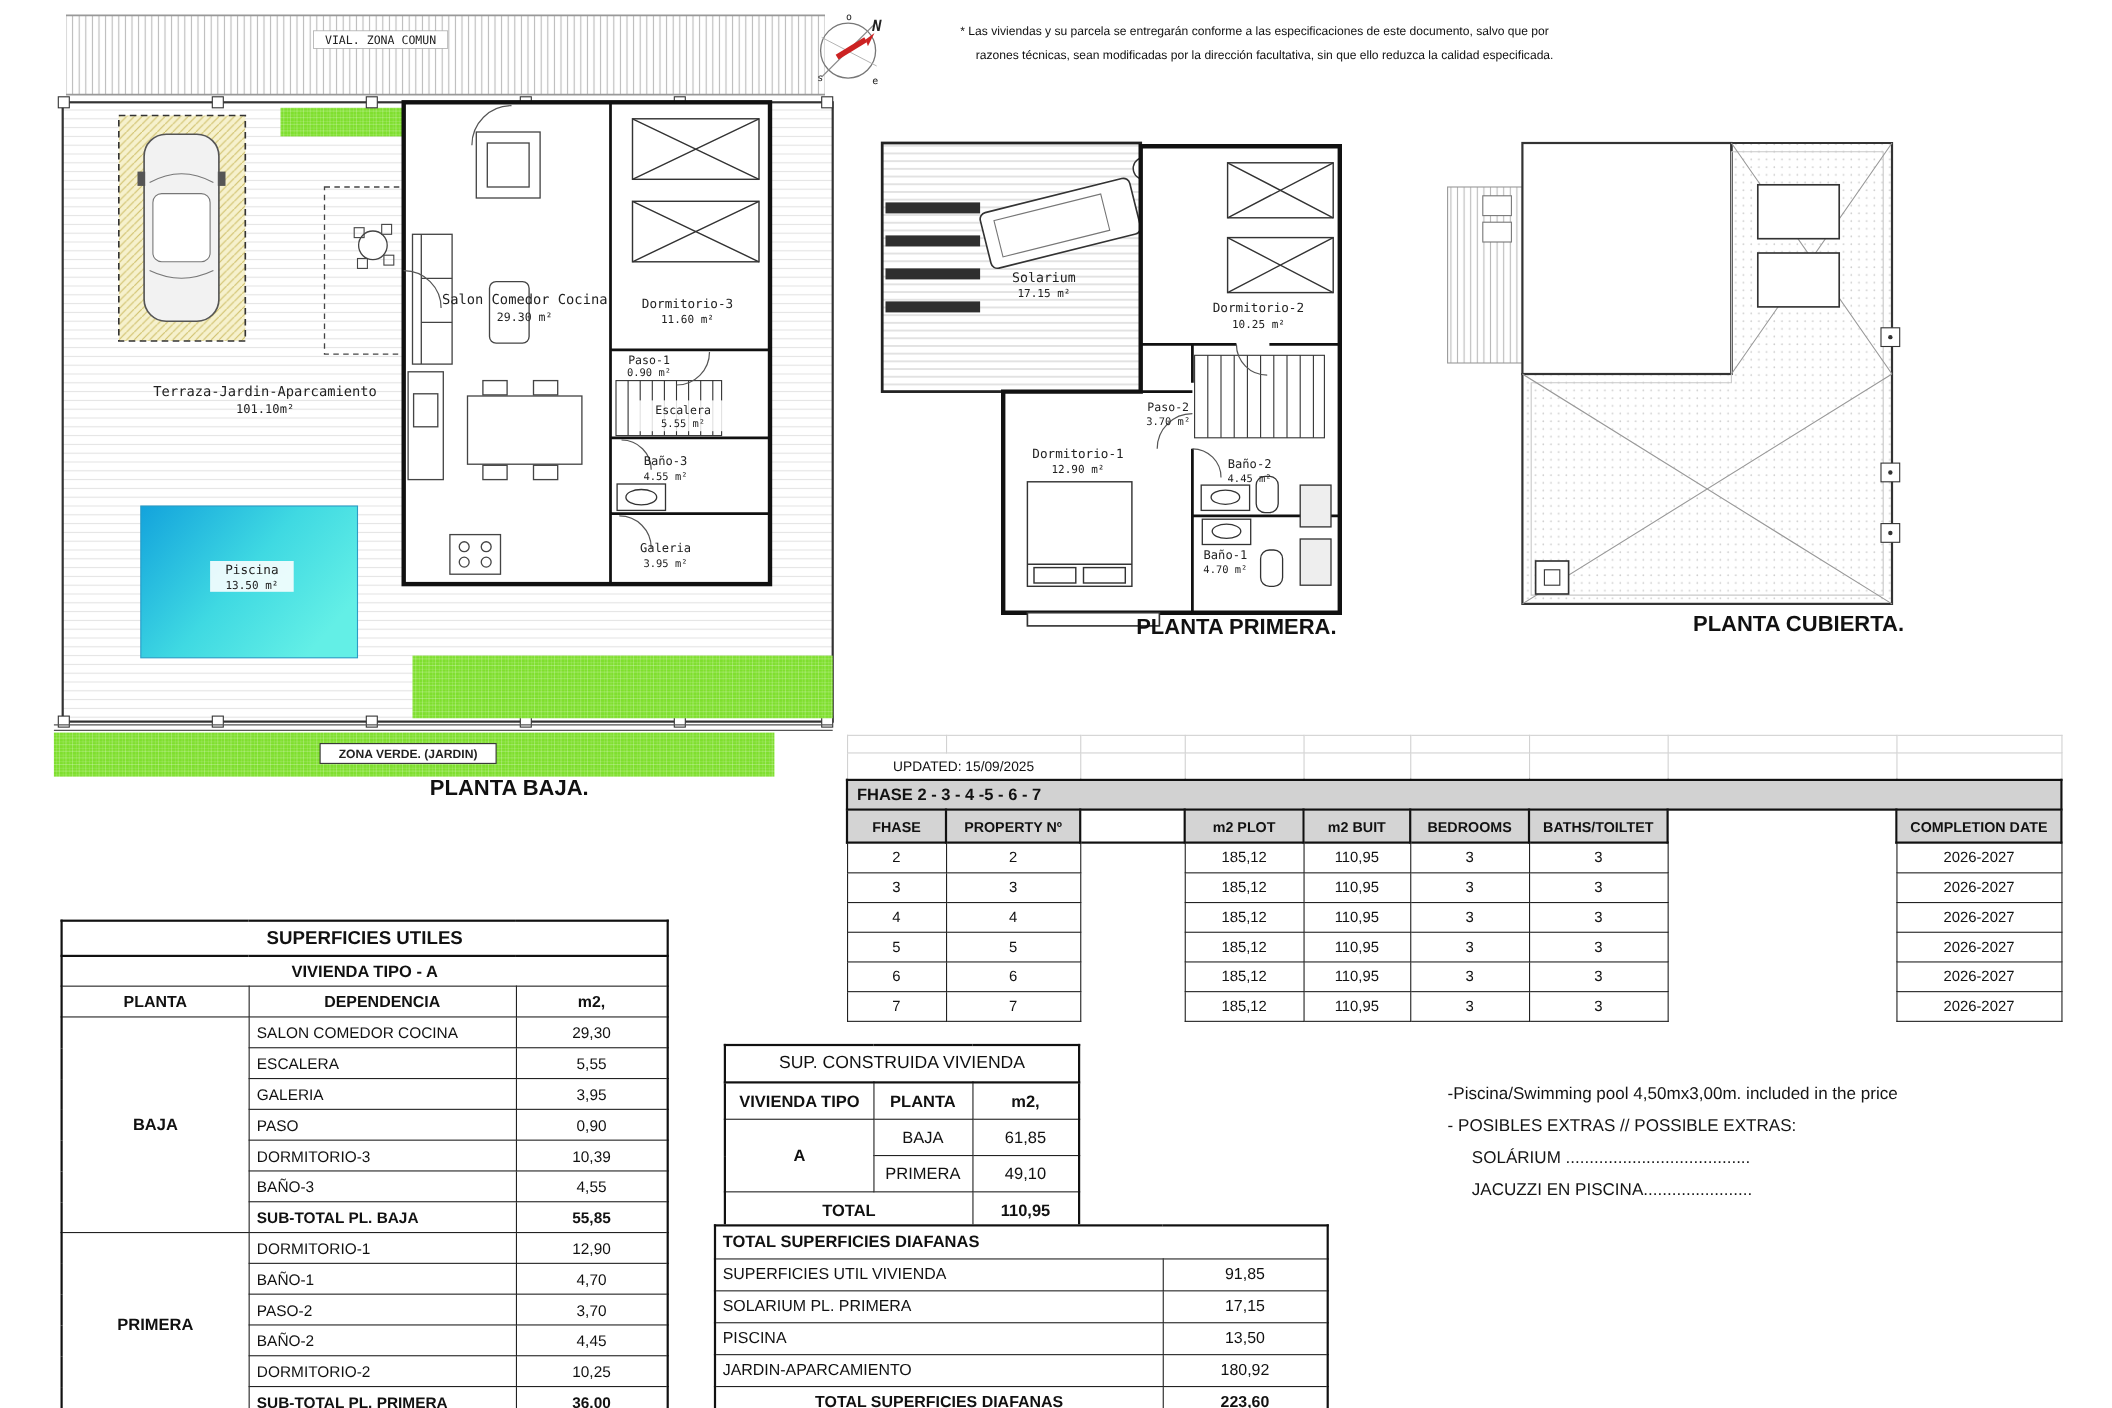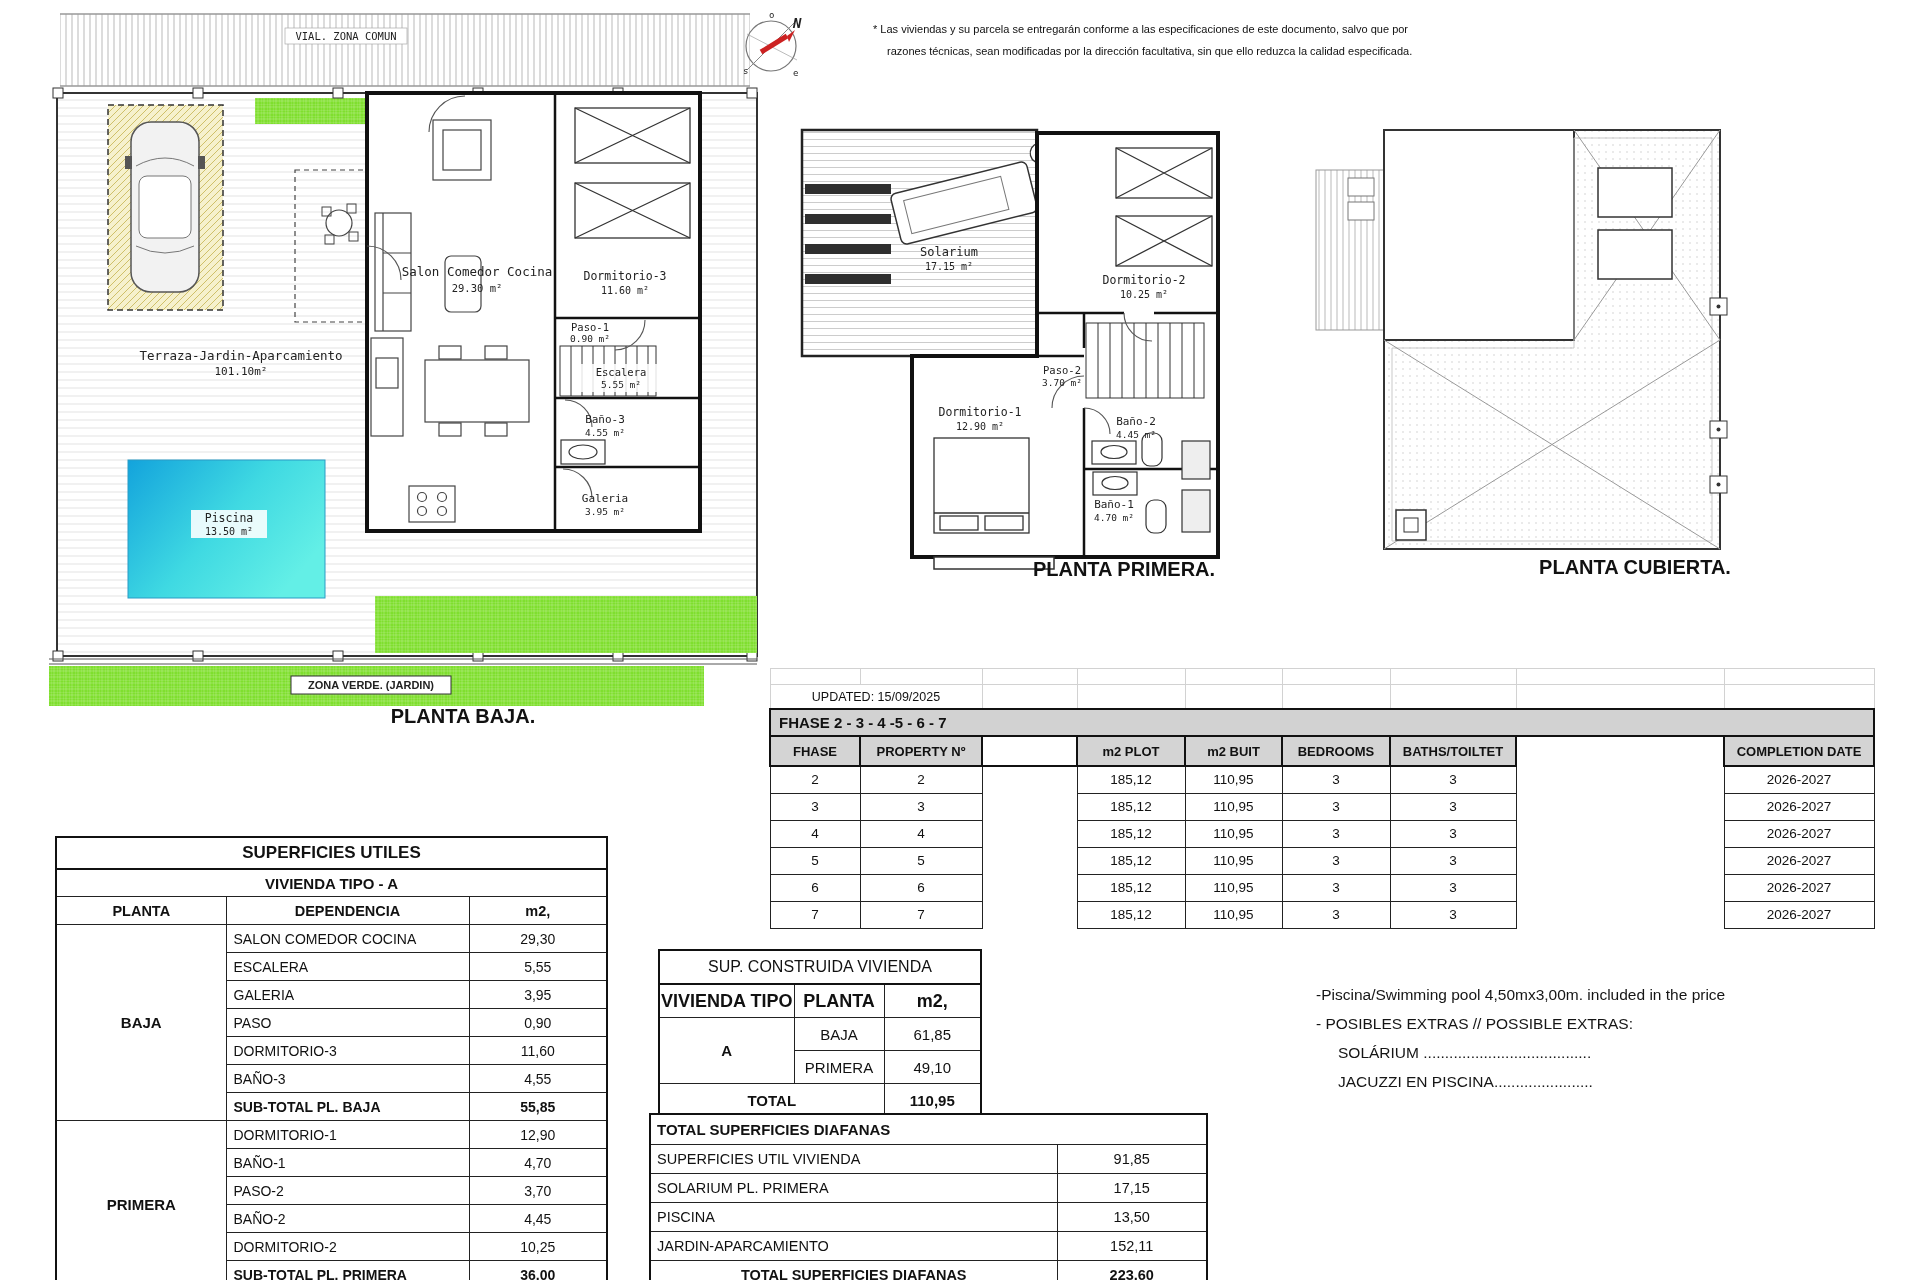--- a/index.html
+++ b/index.html
@@ -35,21 +35,21 @@
   .utiles td.sub{font-weight:bold;font-size:15px;height:24px;}
   .utiles td.head{font-weight:bold;font-size:14.5px;}
   .utiles td.pl{font-weight:bold;font-size:15px;}
   .utiles td.dep{text-align:left;padding-left:7px;}
   .utiles td.b{font-weight:bold;}
 
   
   .constr{left:658px;top:949px;width:322px;border:2.5px solid #111;}
   .constr td{border:1.2px solid #222;height:30px;font-size:15px;}
   .constr td.title{font-weight:normal;font-size:16px;border:2px solid #111;}
-  .constr td.head{font-weight:bold;font-size:18px;}
+  .constr td.head{font-weight:bold;font-size:15px;}
   .constr td.b{font-weight:bold;}
 
   
   .diaf{left:649px;top:1113px;width:557px;border:2.5px solid #111;}
   .diaf td{border:1.2px solid #222;height:26px;font-size:14.5px;}
   .diaf td.title{font-weight:bold;font-size:15px;text-align:left;padding-left:6px;height:27px;}
   .diaf td.lab{text-align:left;padding-left:6px;}
   .diaf td.b{font-weight:bold;}
 
   
@@ -499,21 +499,21 @@
     <tr>
       <td class="dep">GALERIA</td>
       <td>3,95</td>
     </tr>
     <tr>
       <td class="dep">PASO</td>
       <td>0,90</td>
     </tr>
     <tr>
       <td class="dep">DORMITORIO-3</td>
-      <td>11,60</td>
+      <td>10,39</td>
     </tr>
     <tr>
       <td class="dep">BAÑO-3</td>
       <td>4,55</td>
     </tr>
     <tr>
       <td class="dep b">SUB-TOTAL PL. BAJA</td>
       <td class="b">55,85</td>
     </tr>
     <tr>
@@ -592,21 +592,21 @@
     <tr>
       <td class="lab">SOLARIUM PL. PRIMERA</td>
       <td>17,15</td>
     </tr>
     <tr>
       <td class="lab">PISCINA</td>
       <td>13,50</td>
     </tr>
     <tr>
       <td class="lab">JARDIN-APARCAMIENTO</td>
-      <td>152,11</td>
+      <td>180,92</td>
     </tr>
     <tr>
       <td class="b">TOTAL SUPERFICIES DIAFANAS</td>
       <td class="b">223,60</td>
     </tr>
   </tbody>
     </table>
 
   <div class="abs notes">
     <div>-Piscina/Swimming pool 4,50mx3,00m. included in the price</div>

